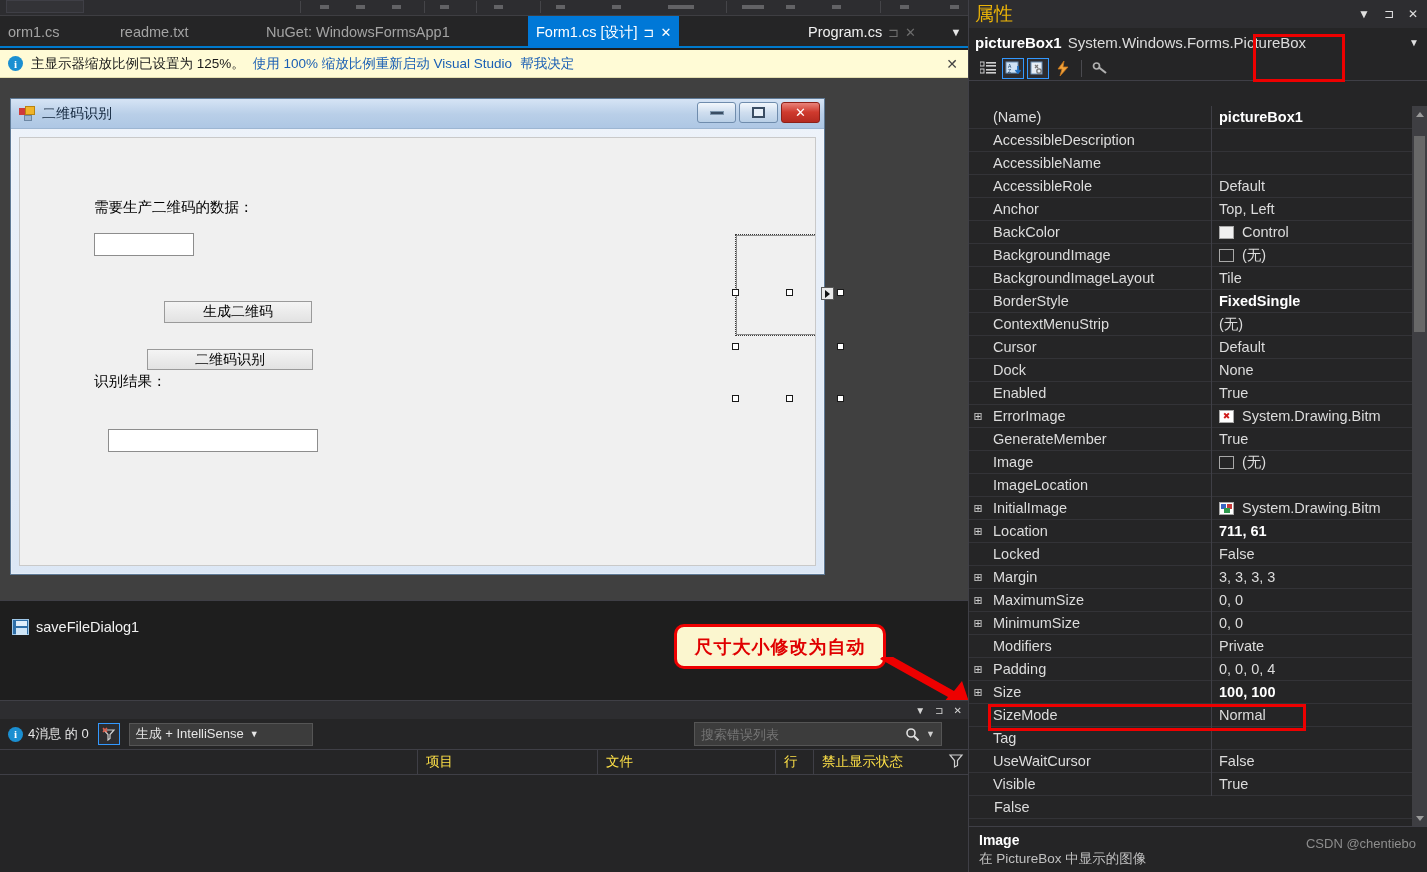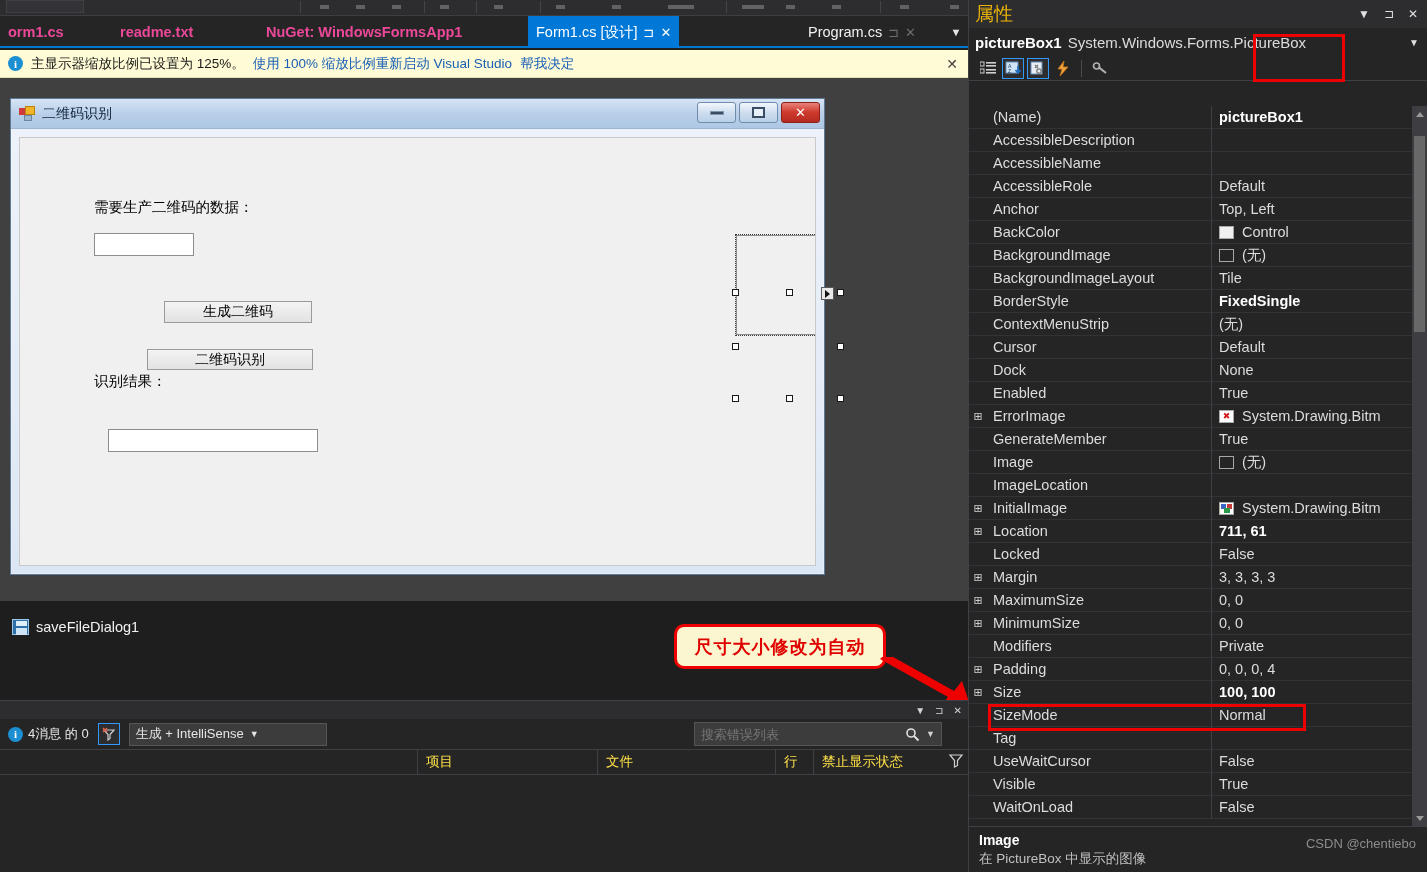--- a/index.html
+++ b/index.html
@@ -33,21 +33,21 @@
   .tabbar {
     position: absolute; left: 0; top: 16px; width: 968px; height: 32px;
     background: #252526; border-bottom: 2px solid #007acc;
   }
   .tab {
     position: absolute; top: 0; height: 32px;
     display: flex; align-items: center; gap: 6px;
     color: #f1f1f1; font-size: 14.5px; white-space: nowrap;
     padding: 0 8px;
   }
-  .tab.inactive { color: #ec4899; font-weight: bold; }
+  .tab.inactive { color: #a3a3a3; }
   .tab.active {
     background: #0078d7; color: #ffffff;
   }
   .tab .pin, .tab .xbtn {
     font-size: 13px; color: #cfcfcf; line-height: 1;
   }
   .tab.active .pin, .tab.active .xbtn { color: #ffffff; }
   .tab.dim .pin, .tab.dim .xbtn { color: #6d6d6d; }
   .tab-overflow {
     position: absolute; right: 2px; top: 0; height: 32px; width: 20px;
@@ -207,21 +207,21 @@
     position: absolute; left: 0; top: 18px; width: 968px; height: 30px;
     display: flex; align-items: center; gap: 9px; padding-left: 8px;
     background: #252526;
   }
   .el-msgcount { display: flex; align-items: center; gap: 5px; color: #e6e6e6; font-size: 13px; }
   .el-filter-btn {
     width: 22px; height: 22px; border: 1px solid #3399ff; background: #2d2d30;
     display: flex; align-items: center; justify-content: center;
   }
   .el-combo {
-    width: 198px; height: 23px; background: #3c3c3c; border: 1px solid #555;
+    width: 184px; height: 23px; background: #3c3c3c; border: 1px solid #555;
     color: #e6e6e6; font-size: 13px;
     display: flex; align-items: center; padding: 0 6px; gap: 6px;
     justify-content: flex-start;
   }
   .el-search {
     position: absolute; right: 26px; top: 21px; width: 248px; height: 24px;
     background: #3c3c3c; border: 1px solid #555;
     display: flex; align-items: center; padding: 0 6px; gap: 6px;
   }
   .el-search-input {
@@ -766,21 +766,20 @@
       </div>
 
       <div class="prow">
         <div class="prow-exp"></div>
         <div class="prow-name">Visible</div>
         <div class="prow-val">True</div>
       </div>
 
       <div class="prow">
         <div class="prow-exp"></div>
-        <div class="prow-name">WaitOnLoad</div>
         <div class="prow-val">False</div>
       </div>
 
     </div>
 
     <div class="props-vscroll">
       <div class="scroll-arrow" style="top:0;width:15px">
           <div class="tri-up"></div>
         </div>
       <div class="props-vthumb"></div>

